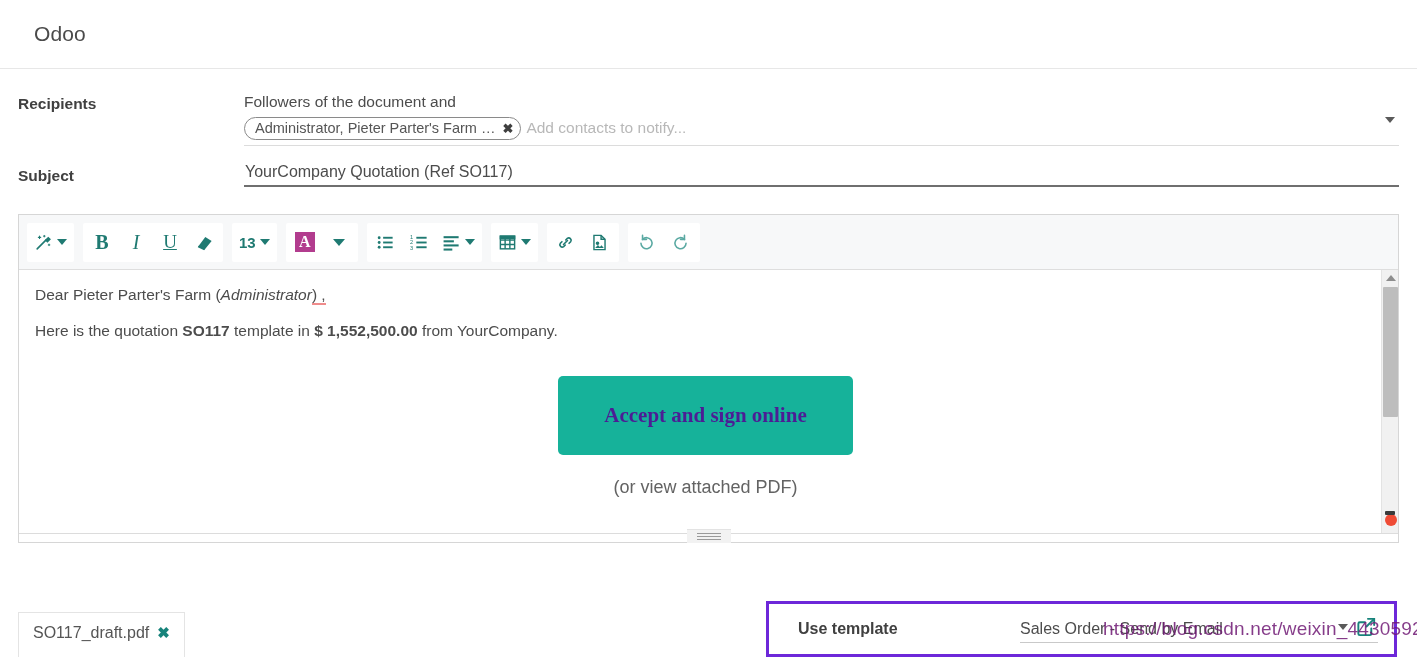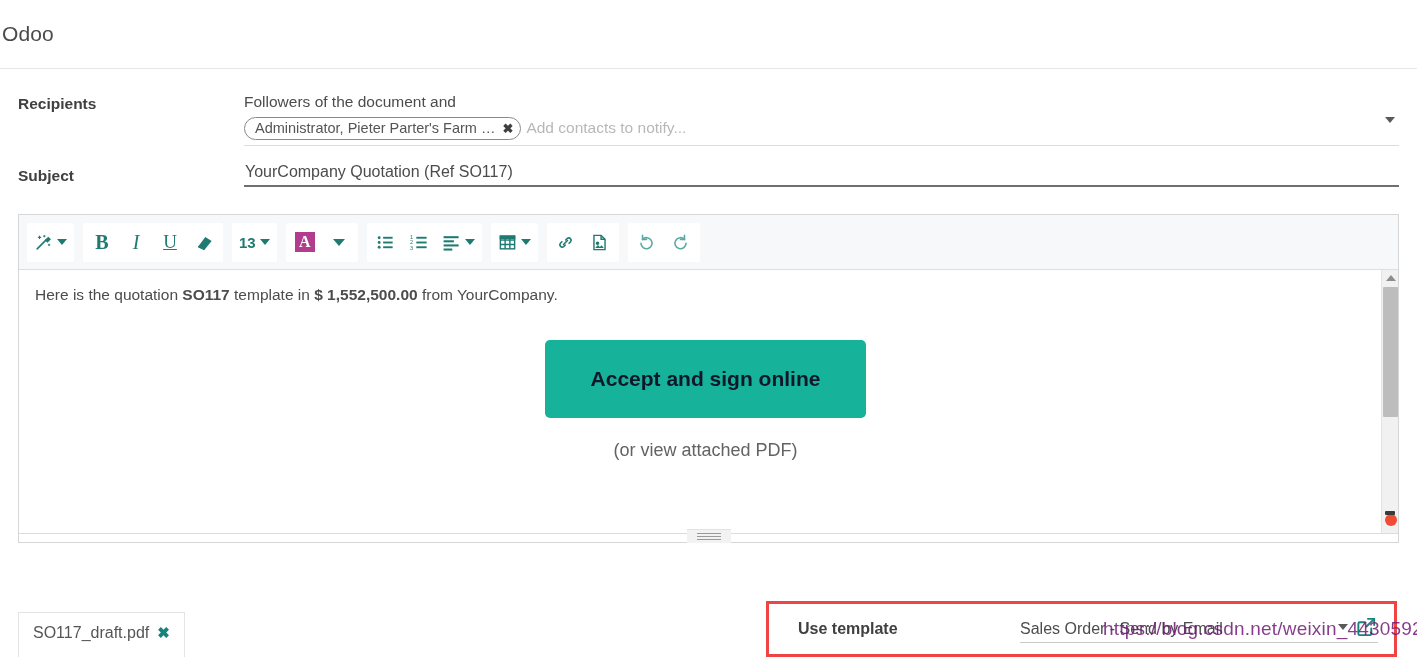--- a/index.html
+++ b/index.html
@@ -16,21 +16,21 @@
     position: relative;
   }
 
   
   .dialog-header {
     height: 69px;
     box-sizing: border-box;
     border-bottom: 1px solid #e7e7e7;
     display: flex;
     align-items: center;
-    padding-left: 2px;
+    padding-left: 34px;
   }
   .dialog-title {
     font-size: 21px;
     color: #4a4a4a;
     letter-spacing: .1px;
   }
 
   
   .form-area {
     padding: 22px 18px 0 18px;
@@ -213,29 +213,29 @@
     line-height: 22px;
     margin: 0 0 14px 0;
   }
   .spell-err {
     border-bottom: 2px solid #f08c8c;
   }
   .mail-center { text-align: center; }
   .accept-btn {
     display: inline-block;
     background: #16b29a;
-    color: #0f172a;
+    color: #4c1d95;
     font-size: 21px;
     font-weight: bold;
     padding: 27px 46px;
     border-radius: 5px;
     margin-top: 20px;
     border: none;
     cursor: pointer;
-    font-family: Liberation Sans, sans-serif;
+    font-family: Liberation Serif, serif;
   }
   .attached-note {
     font-size: 18px;
     color: #636363;
     margin-top: 22px;
   }
 
   
   .ed-scrollbar {
     position: absolute;
@@ -338,21 +338,21 @@
     font-size: 15px;
     margin-left: 8px;
     cursor: pointer;
   }
   .template-box {
     position: absolute;
     left: 766px;
     top: 601px;
     width: 631px;
     height: 56px;
-    border: 3px solid #ef4444;
+    border: 3px solid #6d28d9;
     box-sizing: border-box;
     display: flex;
     align-items: center;
     background: #fff;
   }
   .template-label {
     font-size: 16px;
     font-weight: bold;
     color: #404040;
     margin-left: 29px;
@@ -554,20 +554,23 @@
         <svg width="19" height="19" viewBox="0 0 24 24" fill="none" stroke="#5aa9a2" stroke-width="2" stroke-linecap="round">
           <path d="M17 8 a7 7 0 1 0 2 5"></path>
           <path d="M17 3 v5 h-5"></path>
         </svg>
       </span>
     </div>
   </div>
 
   <div class="editor-body">
     <div class="editor-content">
+      <p class="mail-p">
+        <span>Dear Pieter Parter's Farm (</span><em>Administrator</em><span class="spell-err">) ,</span>
+      </p>
       <p class="mail-p">
         <span>Here is the quotation </span><b>SO117</b><span> template in </span><b>$ 1,552,500.00</b><span> from YourCompany.</span>
       </p>
       <div class="mail-center">
         <button class="accept-btn">Accept and sign online</button>
         <div class="attached-note">(or view attached PDF)</div>
       </div>
     </div>
 
     <div class="ed-scrollbar">

